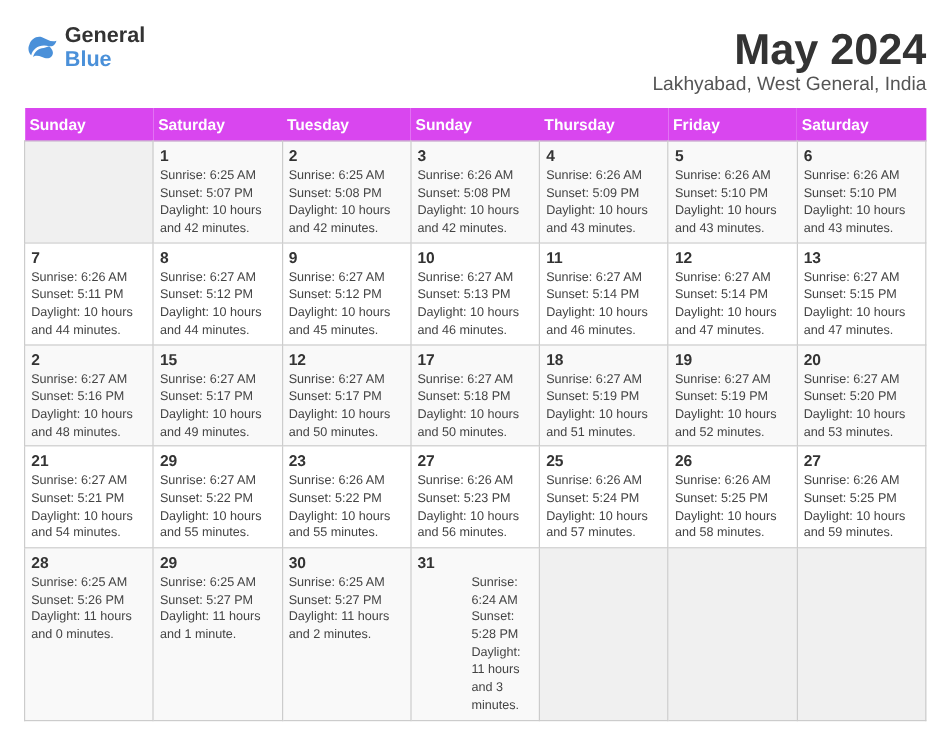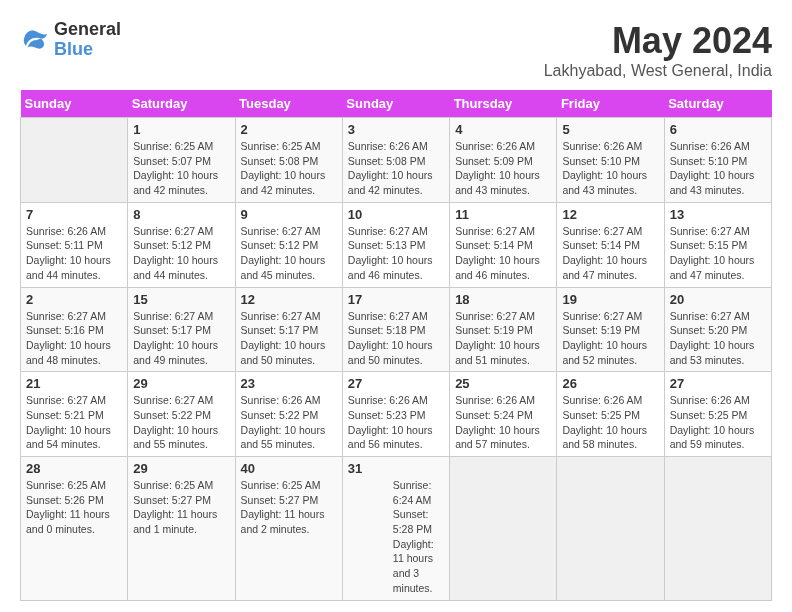--- a/index.html
+++ b/index.html
@@ -327,21 +327,21 @@
 and 0 minutes.</div>
         </td>
         <td>
           <div class="day-number">29</div>
           <div class="day-info" style="white-space: pre-line;">Sunrise: 6:25 AM
 Sunset: 5:27 PM
 Daylight: 11 hours
 and 1 minute.</div>
         </td>
         <td>
-          <div class="day-number">40</div>
+          <div class="day-number">30</div>
           <div class="day-info" style="white-space: pre-line;">Sunrise: 6:25 AM
 Sunset: 5:27 PM
 Daylight: 11 hours
 and 2 minutes.</div>
         </td>
         <td>
           <div class="day-number">31</div>
           <div class="day-info" style="white-space: pre-line; margin-left: 45px;">Sunrise: 6:24 AM
 Sunset: 5:28 PM
 Daylight: 11 hours

